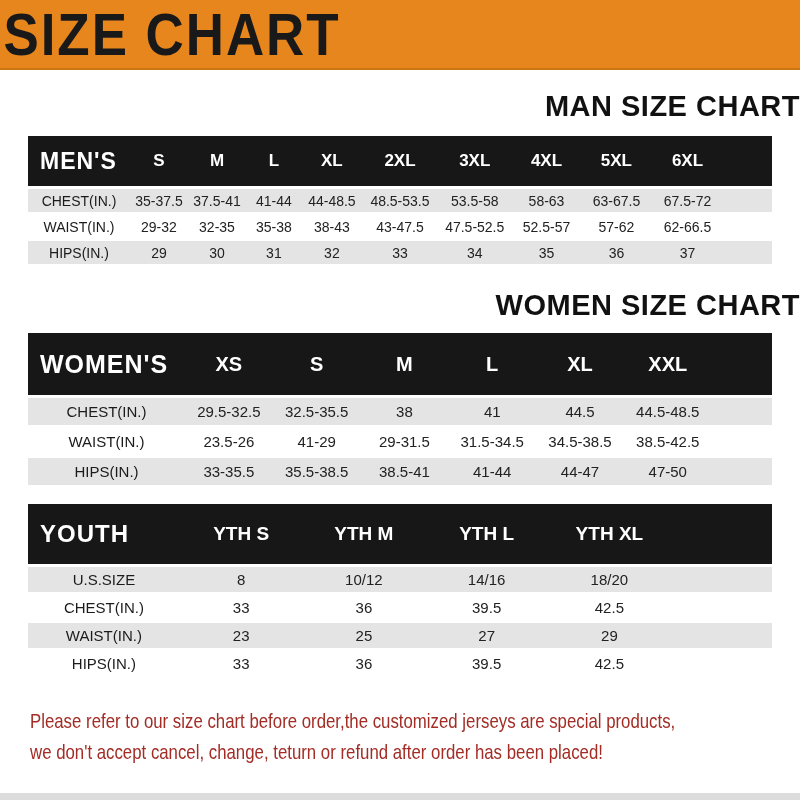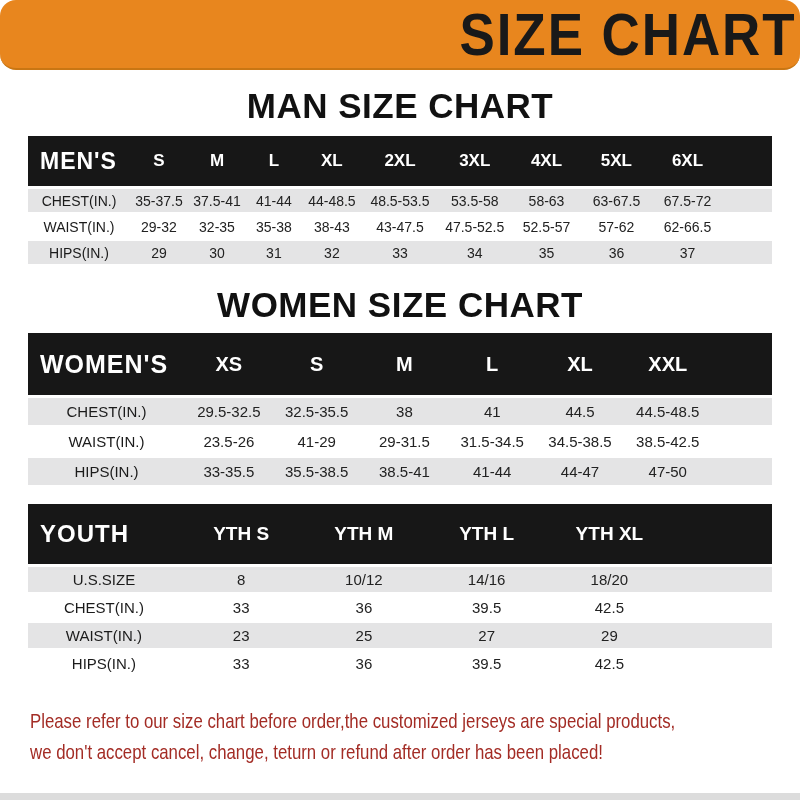--- a/index.html
+++ b/index.html
@@ -14,29 +14,29 @@
   html,body{margin:0;padding:0;}
   body{
     width:800px;height:800px;position:relative;overflow:hidden;
     background:#ffffff;
     font-family:"Liberation Sans", sans-serif;
     color:var(--text-dark);
   }
   .banner{
     height:68px;background:var(--orange);
     border-bottom:2px solid var(--orange-edge);
-    display:flex;align-items:center;justify-content:flex-end;border-radius:16px;
+    display:flex;align-items:center;justify-content:flex-start;
   }
   .banner-title{
     font-size:54px;font-weight:bold;color:#191919;
     letter-spacing:2px;transform:scale(0.98,1.1);
     white-space:nowrap;
   }
   h2{
-    text-align:center;font-size:35px;font-weight:bold;
+    text-align:right;font-size:29px;font-weight:bold;
     letter-spacing:0.5px;color:#111;margin:0;line-height:32px;
     transform:scaleY(1.02);
   }
   .h-man{margin-top:20px;}
   .h-women{margin-top:22px;}
   .h-youth{margin-top:38px;}
 
   table{
     border-collapse:separate;border-spacing:0 3px;
     table-layout:fixed;width:744px;margin:0 auto;

